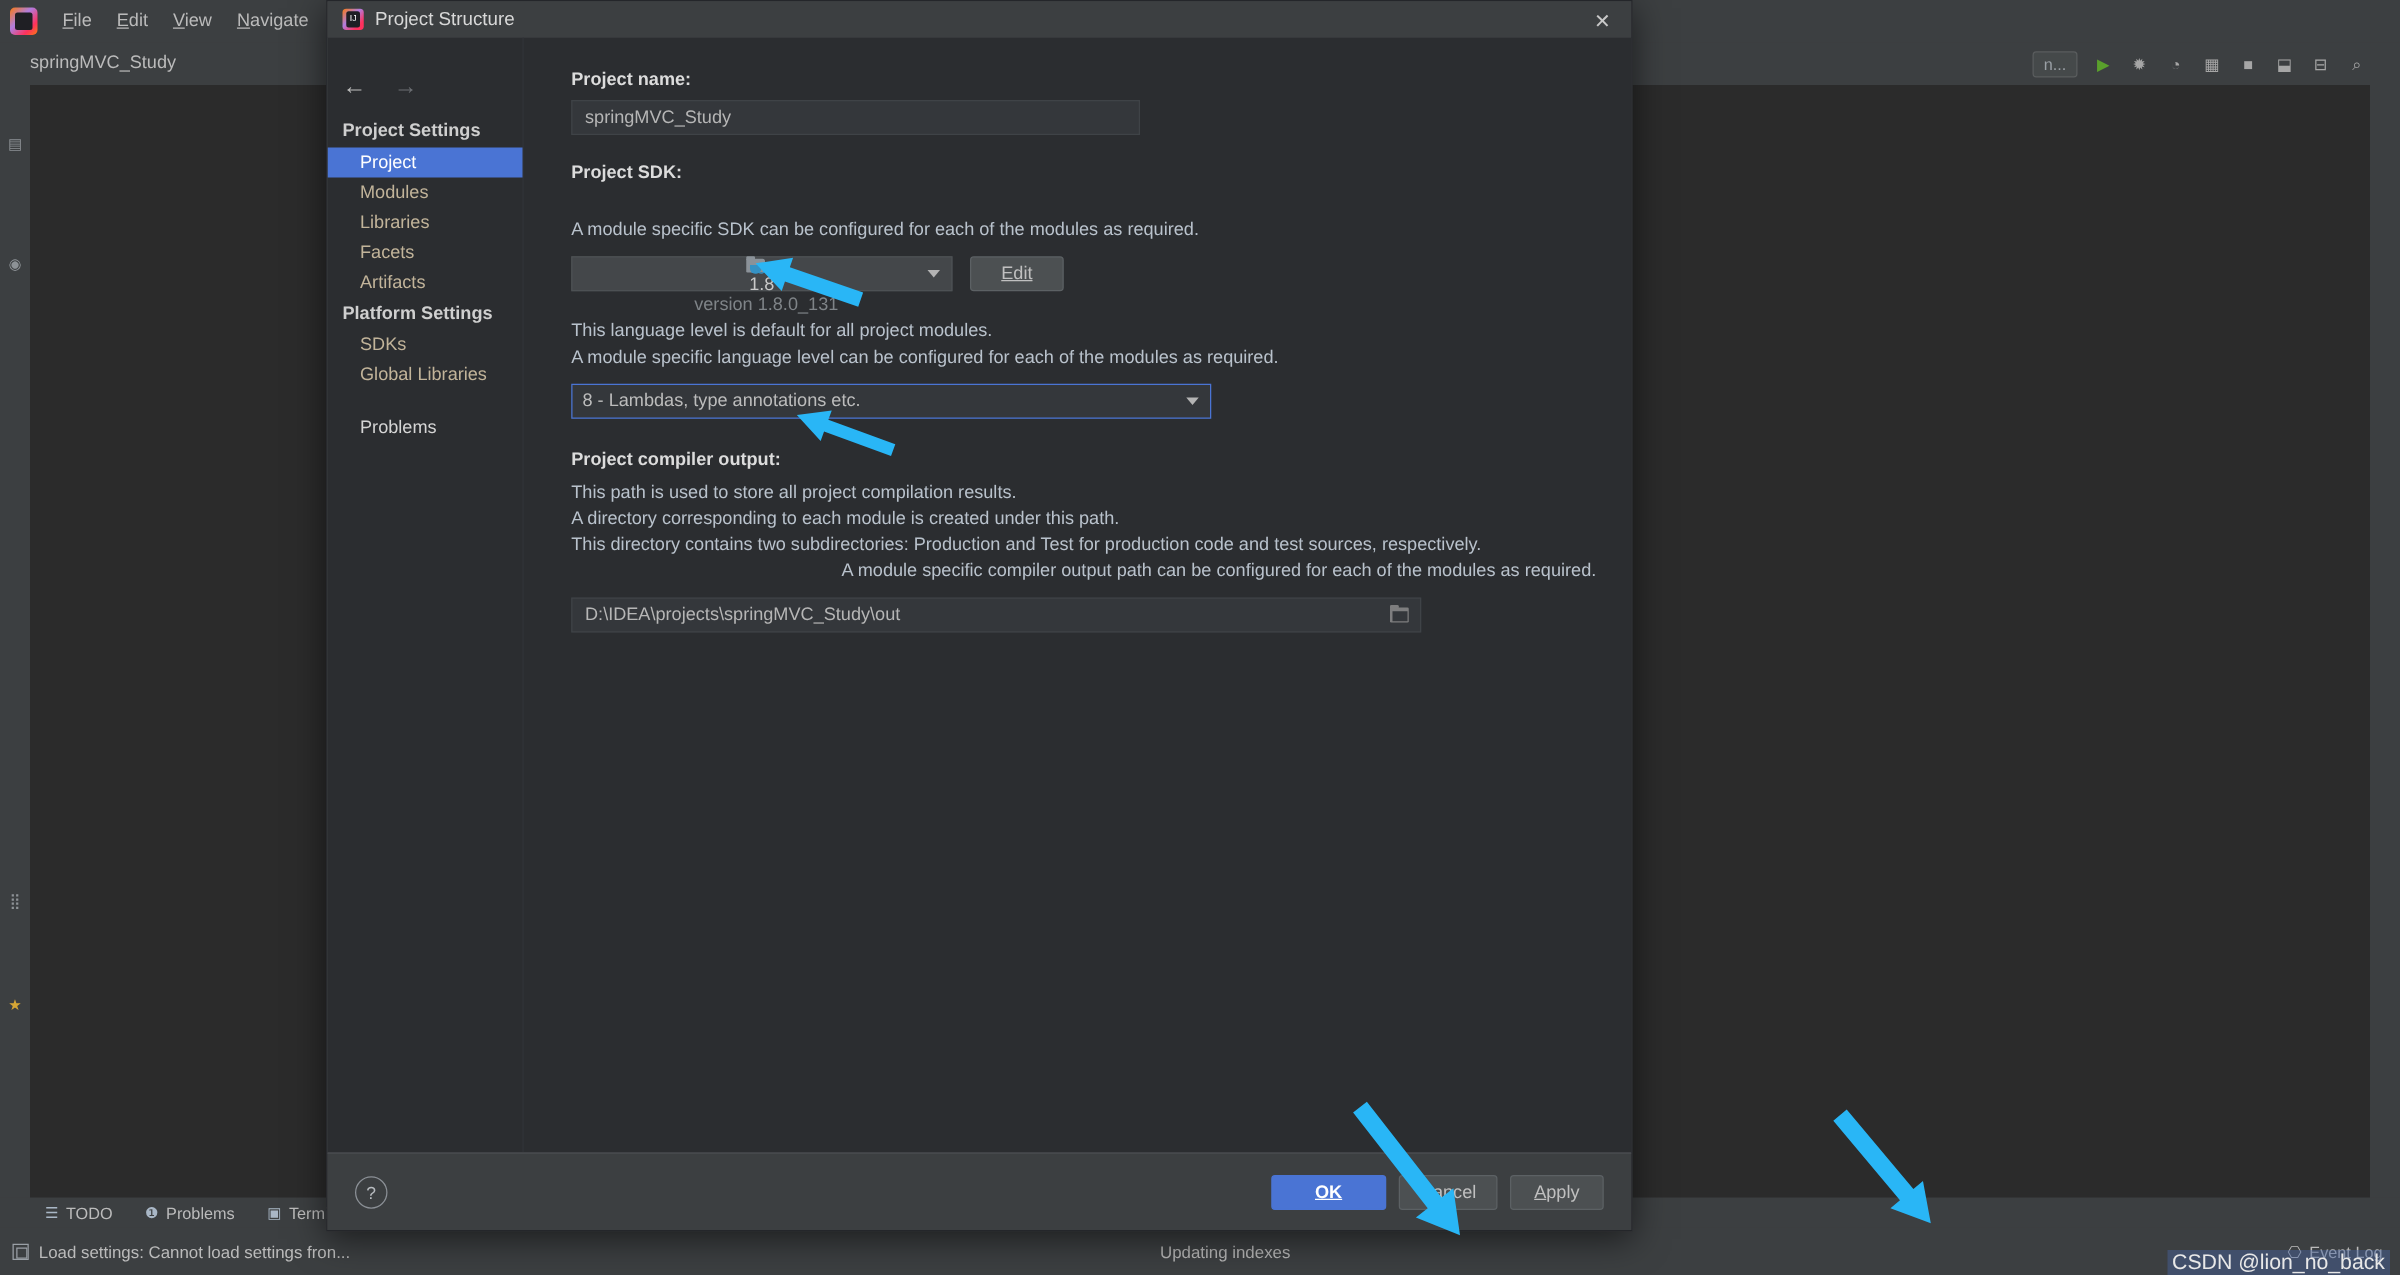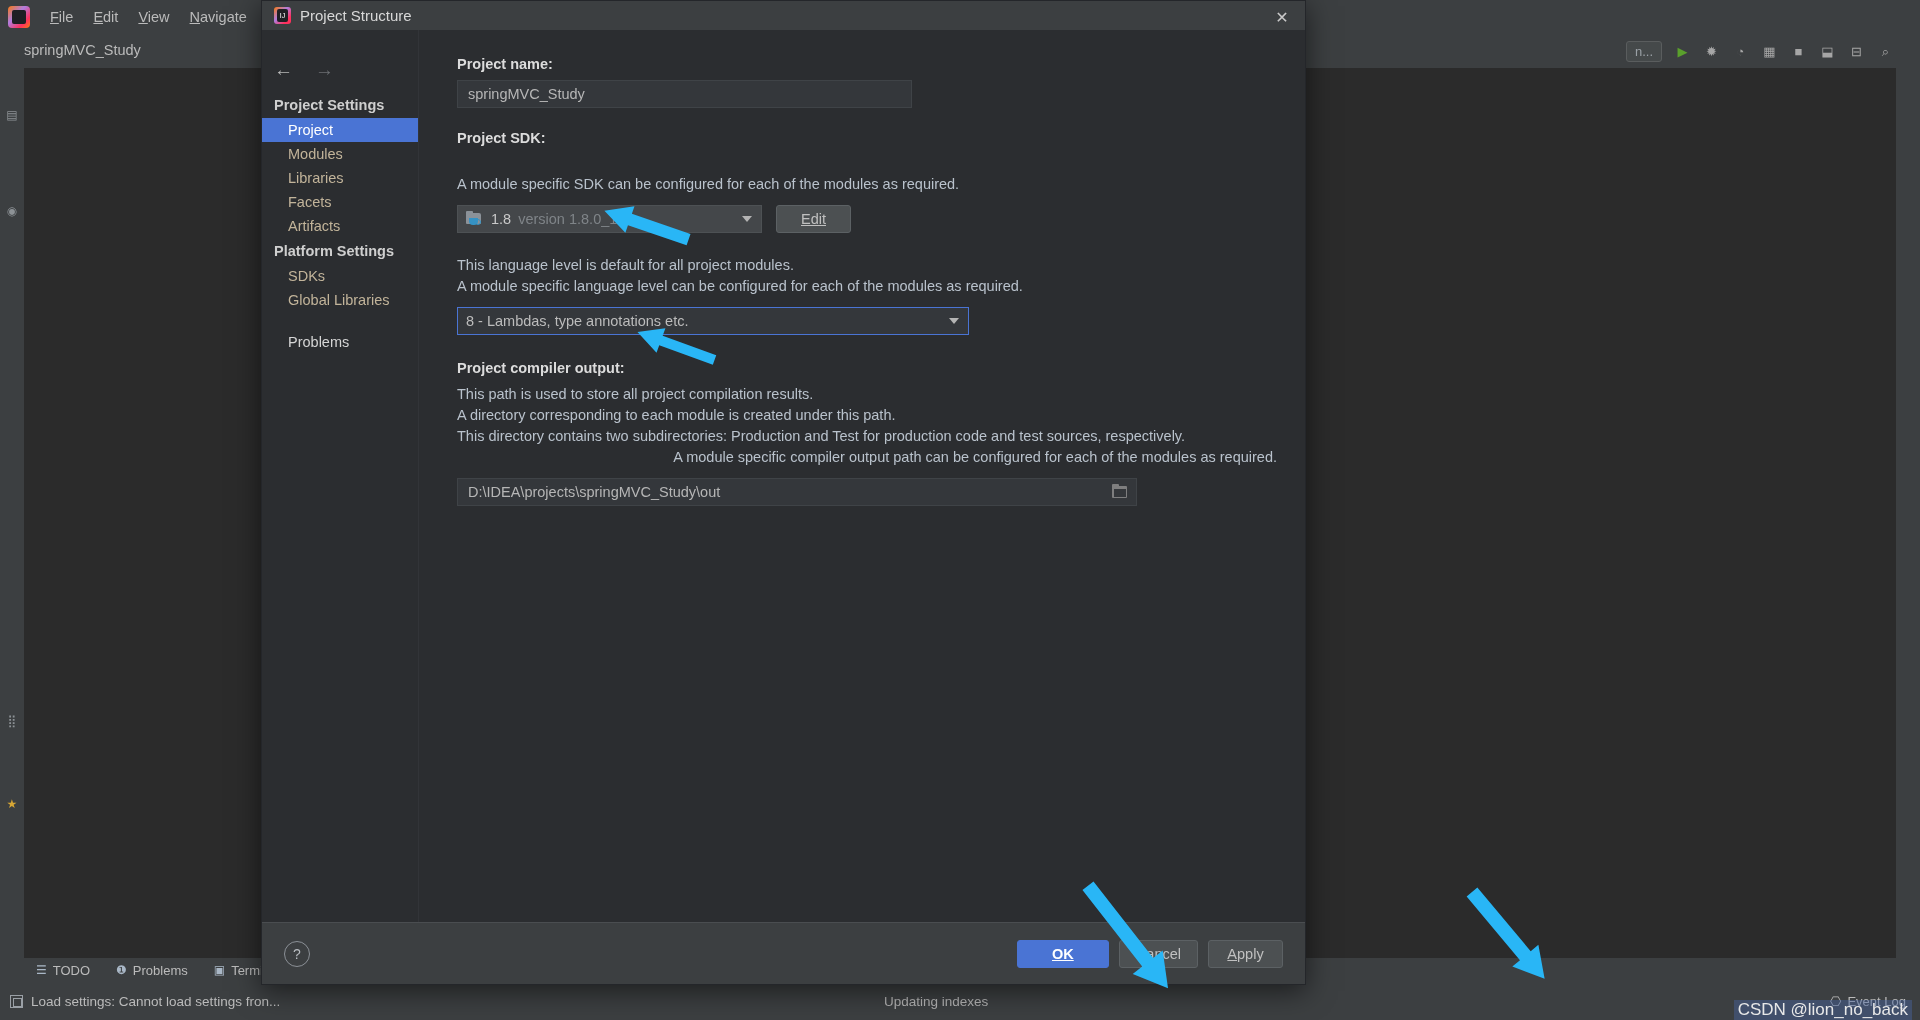--- a/index.html
+++ b/index.html
@@ -103,21 +103,21 @@
     color: #bbbbbb; font-size: 13px;
   }
   .sq-ico {
     width: 13px; height: 13px; border: 1.6px solid #9aa0a6;
     display: inline-block; position: relative;
   }
   .sq-ico::after {
     content:""; position:absolute; left:2px; top:2px; width:7px; height:7px;
     border:1.4px solid #9aa0a6; background:#3c3f41;
   }
-  .indexing { position: absolute; left: 884px; color: #b4b4b4; font-size: 13.5px; text-align: center; }
+  .indexing { position: absolute; left: 928px; color: #b4b4b4; font-size: 13.5px; text-align: center; }
   .bg-editor-text {
     position: absolute; left: 24px; bottom: 40px; right: 300px;
     color: #5c6163; font-size: 13px; white-space: nowrap; overflow: hidden;
   }
   .watermark {
     position: absolute; right: 8px; bottom: 0px;
     color: #e8e8e8; font-size: 17px;
     background: rgba(70,100,160,.45);
     padding: 0 4px;
   }
@@ -375,21 +375,21 @@
     <div class="dlg-content">
       <div class="content-inner">
 
         <div class="lbl-bold">Project name:</div>
         <div class="txtfield" style="width:455px; margin-bottom:22px;">springMVC_Study</div>
 
         <div class="lbl-bold">Project SDK:</div>
         <div class="lbl-sec" style="margin-bottom:10px;margin-top:28px;">A module specific SDK can be configured for each of the modules as required.</div>
 
         <div style="display:flex; align-items:center; gap:14px; margin-bottom:22px;">
-          <div class="combo" style="width:305px;">
+          <div class="combo" style="width:305px;flex-direction:column;">
             <span class="jdk-ico">
               <span class="folder"></span>
                 <span class="cup"></span>
             </span>
             <span class="combo-main">1.8</span>
             <span class="combo-sub">version 1.8.0_131</span>
             <span class="caret"></span>
           </div>
           <div class="btn">
             <u>Edit</u>

